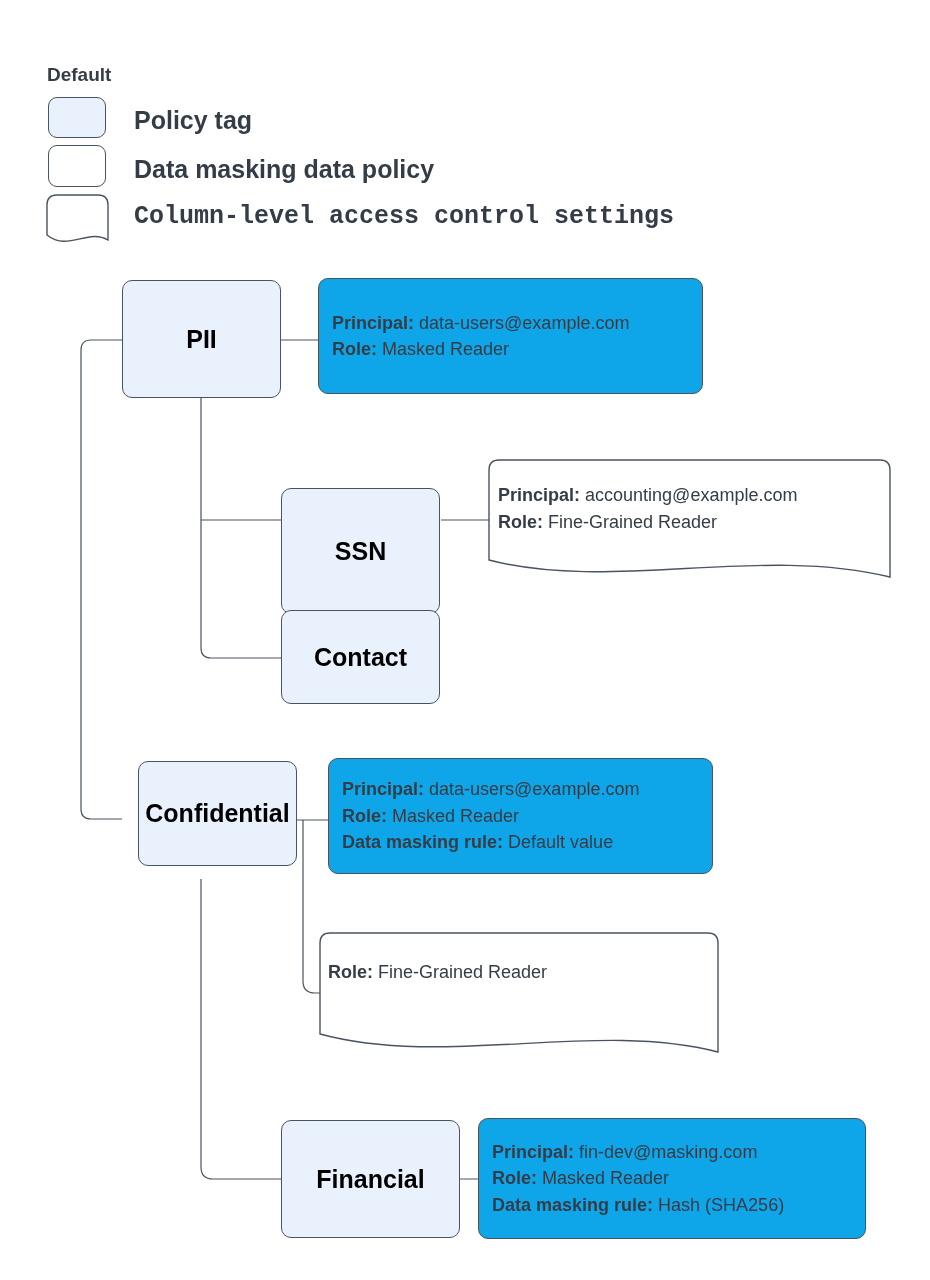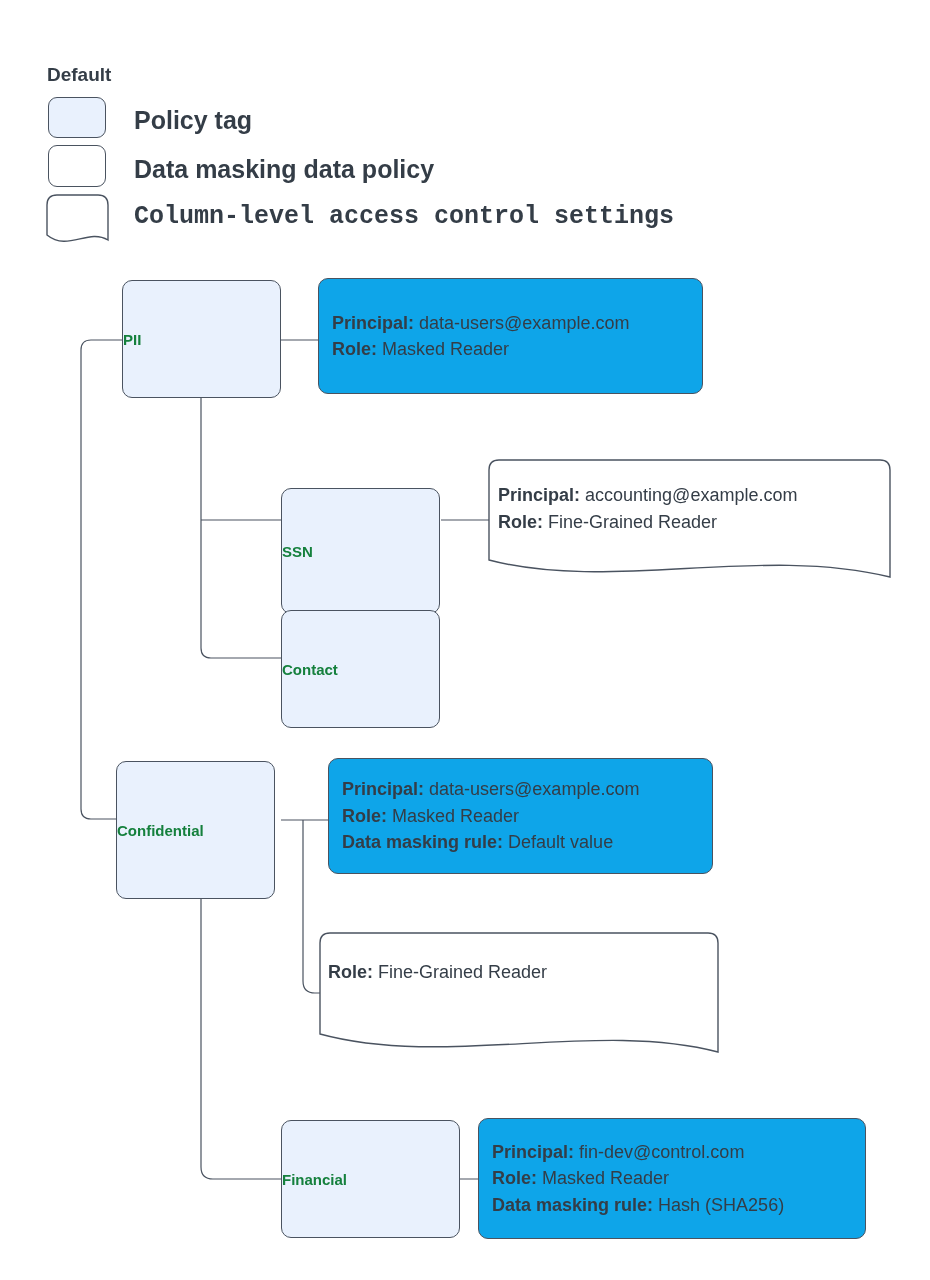--- a/index.html
+++ b/index.html
@@ -10,22 +10,22 @@
   .layer{position:absolute;left:0;top:0;}
   .abs{position:absolute;}
   .legend-title{font-size:19px;font-weight:700;}
   .legend-label{font-size:25px;font-weight:700;white-space:nowrap;}
   .swatch{
     position:absolute;border:1.4px solid #4a5360;border-radius:9px;background:#fff;box-sizing:border-box;
   }
   .swatch.tag{background:#e9f1fd;}
   .node{
     position:absolute;box-sizing:border-box;background:#e9f1fd;border:1.4px solid #4a5360;border-radius:10px;
-    display:flex;align-items:center;
-    font-size:15px;font-weight:700;color:#15803d;text-align:center;
+    display:flex;align-items:center;justify-content:center;
+    font-size:25px;font-weight:700;color:#000000;text-align:center;
   }
   .policy-box{
     position:absolute;box-sizing:border-box;background:#0ea5e9;border:1.4px solid #4a5360;border-radius:10px;
     display:flex;flex-direction:column;justify-content:center;
     padding:0 8px 0 13px;
   }
   .policy-lines{display:flex;flex-direction:column;}
   .policy-line{font-size:18px;line-height:26.5px;white-space:nowrap;}
   .policy-line b{font-weight:700;}
 </style>
@@ -64,25 +64,25 @@
   <div class="abs legend-label" style="left:134px;top:202px;font-family:Liberation Mono, monospace;">Column-level access control settings</div>
 
   <div class="node" style="left:122px;top:280px;width:159px;height:118px;">
     <span>PII</span>
   </div>
 
   <div class="node" style="left:281px;top:488px;width:159px;height:126px;">
     <span>SSN</span>
   </div>
 
-  <div class="node" style="left:281px;top:610px;width:159px;height:118px;">
+  <div class="node" style="left:281px;top:610px;width:159px;height:94px;">
     <span>Contact</span>
   </div>
 
-  <div class="node" style="left:116px;top:761px;width:159px;height:138px;">
+  <div class="node" style="left:138px;top:761px;width:159px;height:105px;">
     <span>Confidential</span>
   </div>
 
   <div class="node" style="left:281px;top:1120px;width:179px;height:118px;">
     <span>Financial</span>
   </div>
 
   <div class="policy-box" style="left:318px;top:278px;width:385px;height:116px;">
     <div class="policy-lines">
       <div class="policy-line">
@@ -110,21 +110,21 @@
         <b>Data masking rule:</b>
         <span>Default value</span>
       </div>
     </div>
   </div>
 
   <div class="policy-box" style="left:478px;top:1118px;width:388px;height:121px;">
     <div class="policy-lines">
       <div class="policy-line">
         <b>Principal:</b>
-        <span>fin-dev@control.com</span>
+        <span>fin-dev@masking.com</span>
       </div>
       <div class="policy-line">
         <b>Role:</b>
         <span>Masked Reader</span>
       </div>
       <div class="policy-line">
         <b>Data masking rule:</b>
         <span>Hash (SHA256)</span>
       </div>
     </div>

